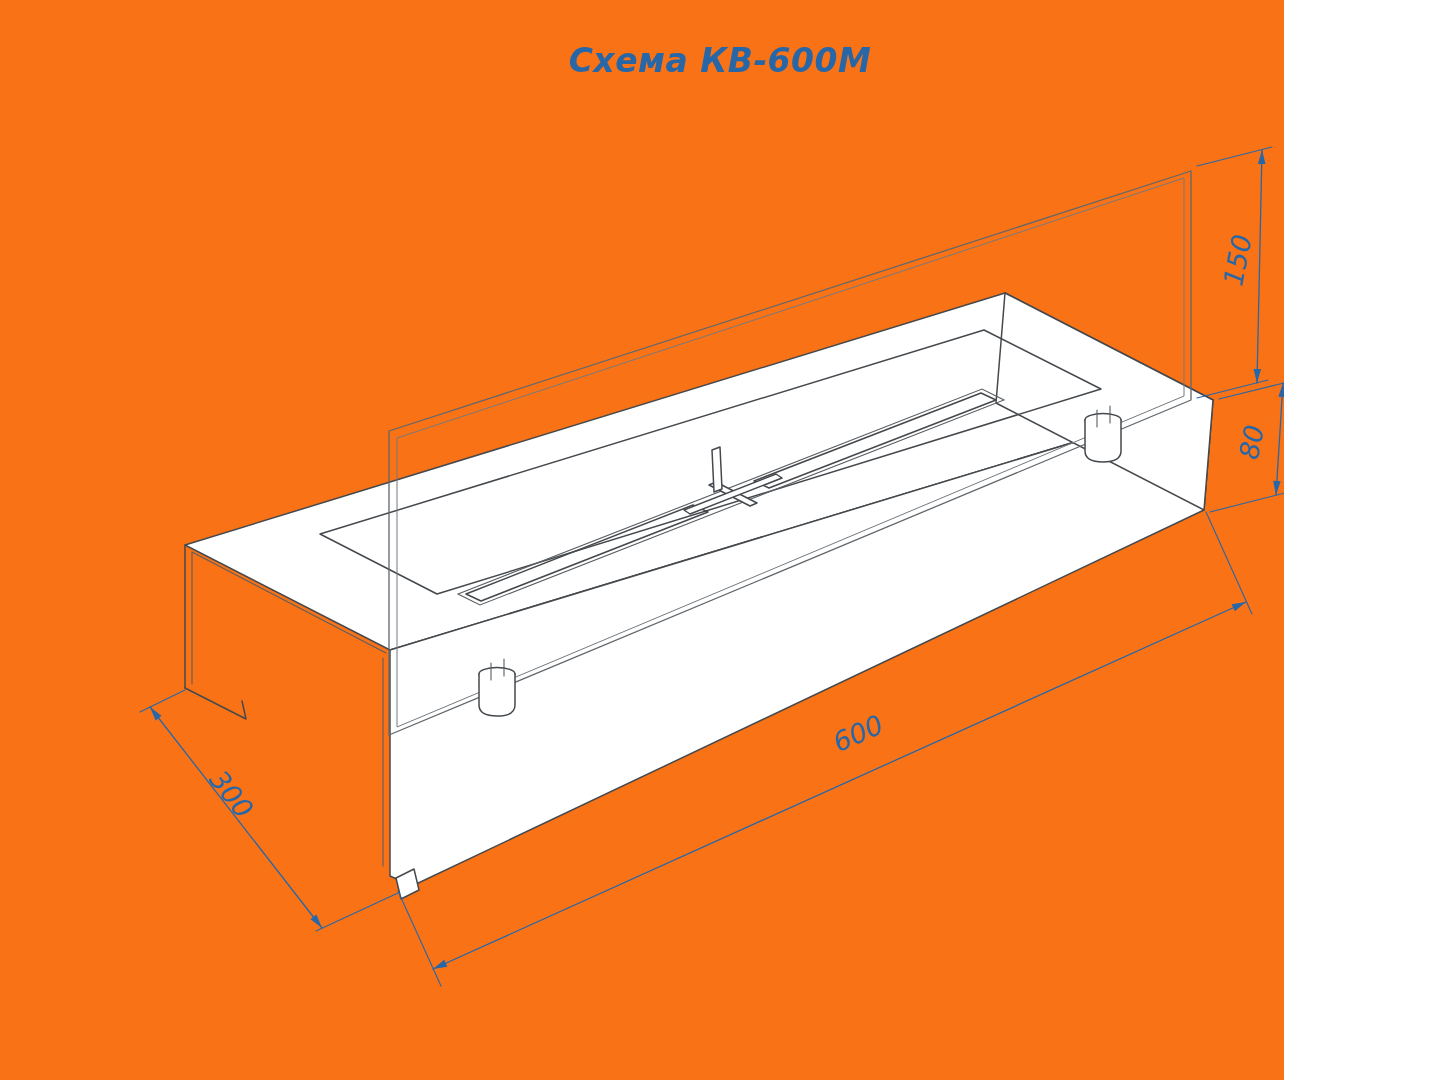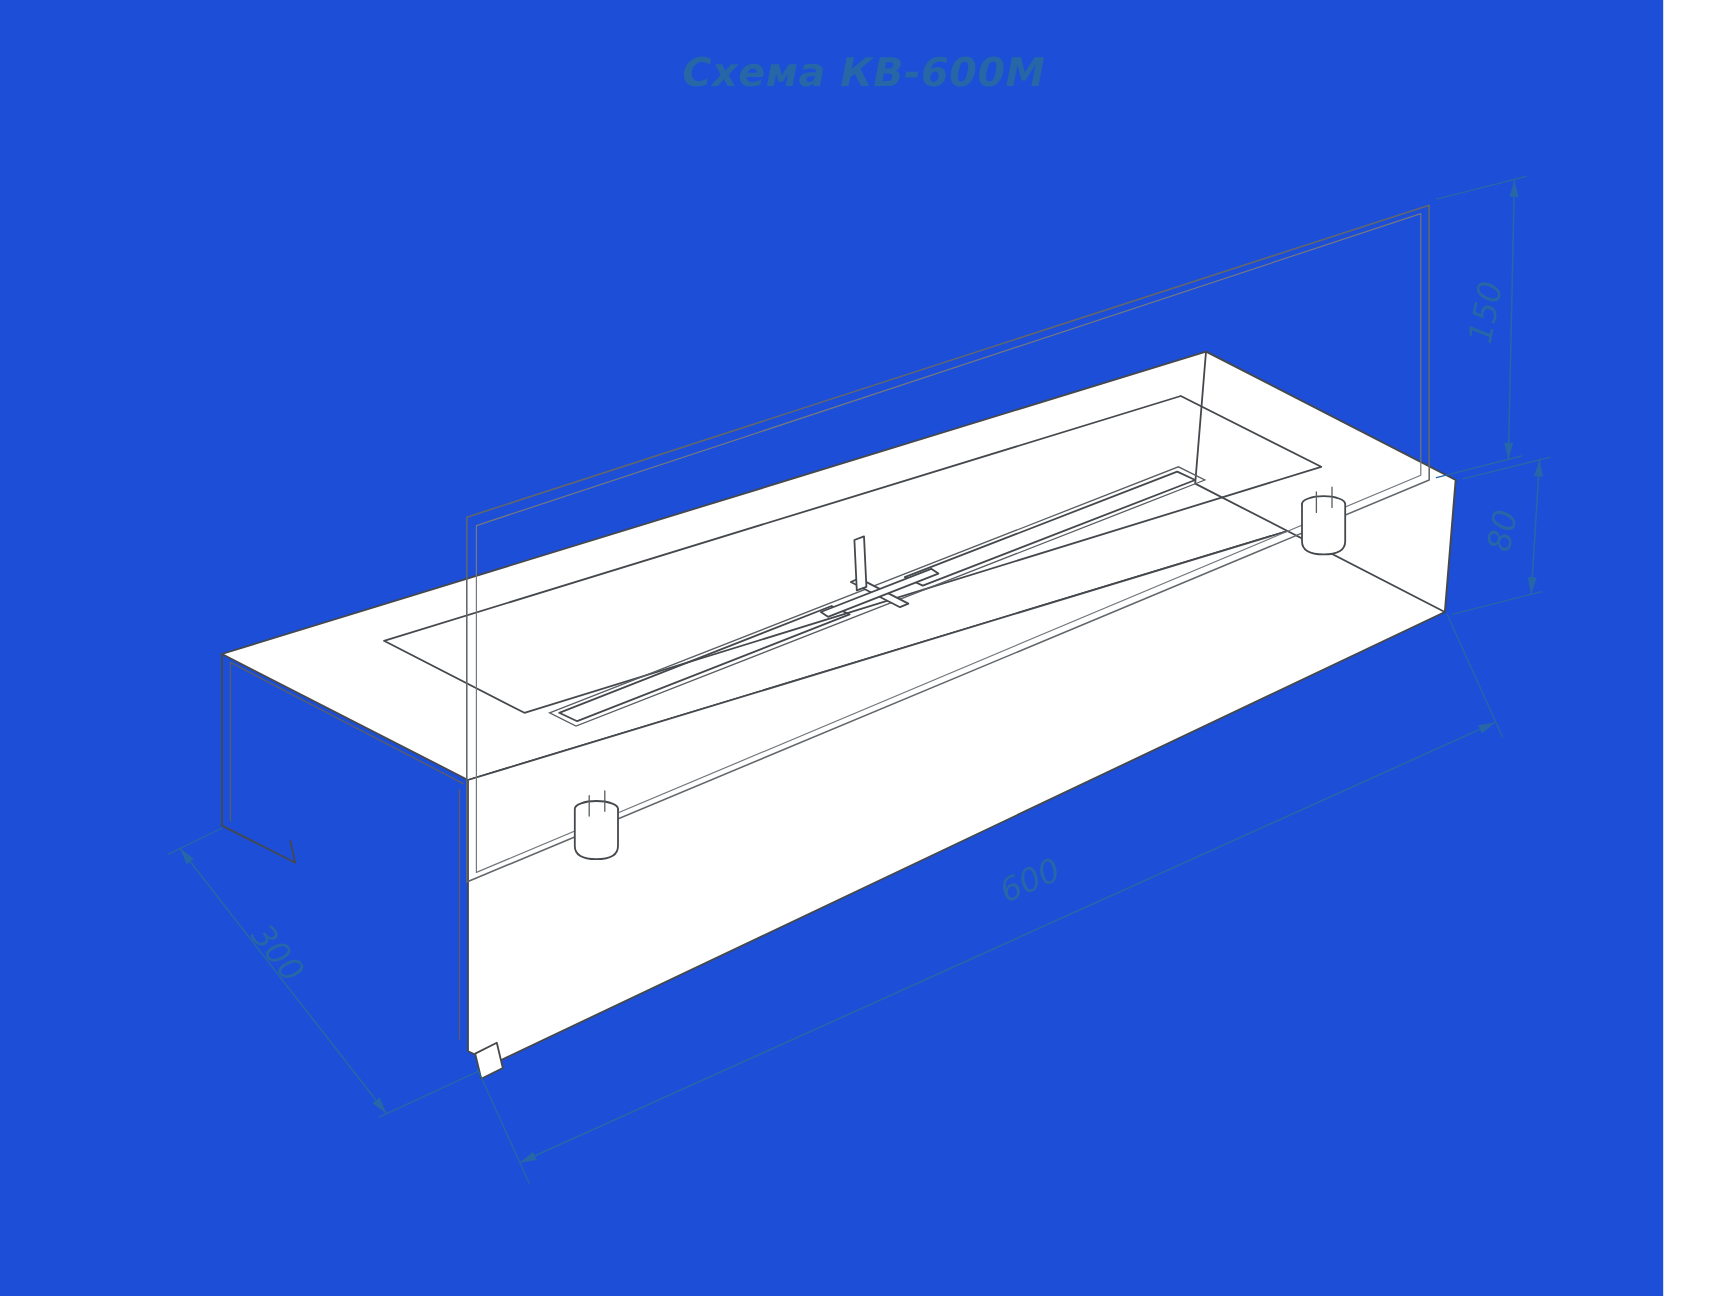--- a/index.html
+++ b/index.html
@@ -1,19 +1,19 @@
 <!DOCTYPE html>
 <html><head>
 <meta charset="utf-8">
 <style>
   html,body{margin:0;padding:0;background:#ffffff;}
   .stage{
     position:relative;
-    width:1386px;height:1080px;
-    background:#1d4ed8;
+    width:1284px;height:1080px;
+    background:#f97316;
     overflow:hidden;
     font-family:"DejaVu Sans", sans-serif;
   }
   svg{position:absolute;inset:0;}
   .ink{stroke:#45494D;stroke-width:1.5;fill:none;stroke-linejoin:round;stroke-linecap:round;}
   .ink-thin{stroke:#5a5f64;stroke-width:1.1;fill:none;stroke-linecap:round;}
   .white{fill:#ffffff;}
   .glassline{stroke:#62676c;stroke-width:1.3;fill:none;stroke-linejoin:round;}
   .glassline2{stroke:#74797e;stroke-width:1;fill:none;stroke-linejoin:round;}
   .dim{stroke:#2767A8;stroke-width:1.3;fill:none;stroke-linecap:round;}

